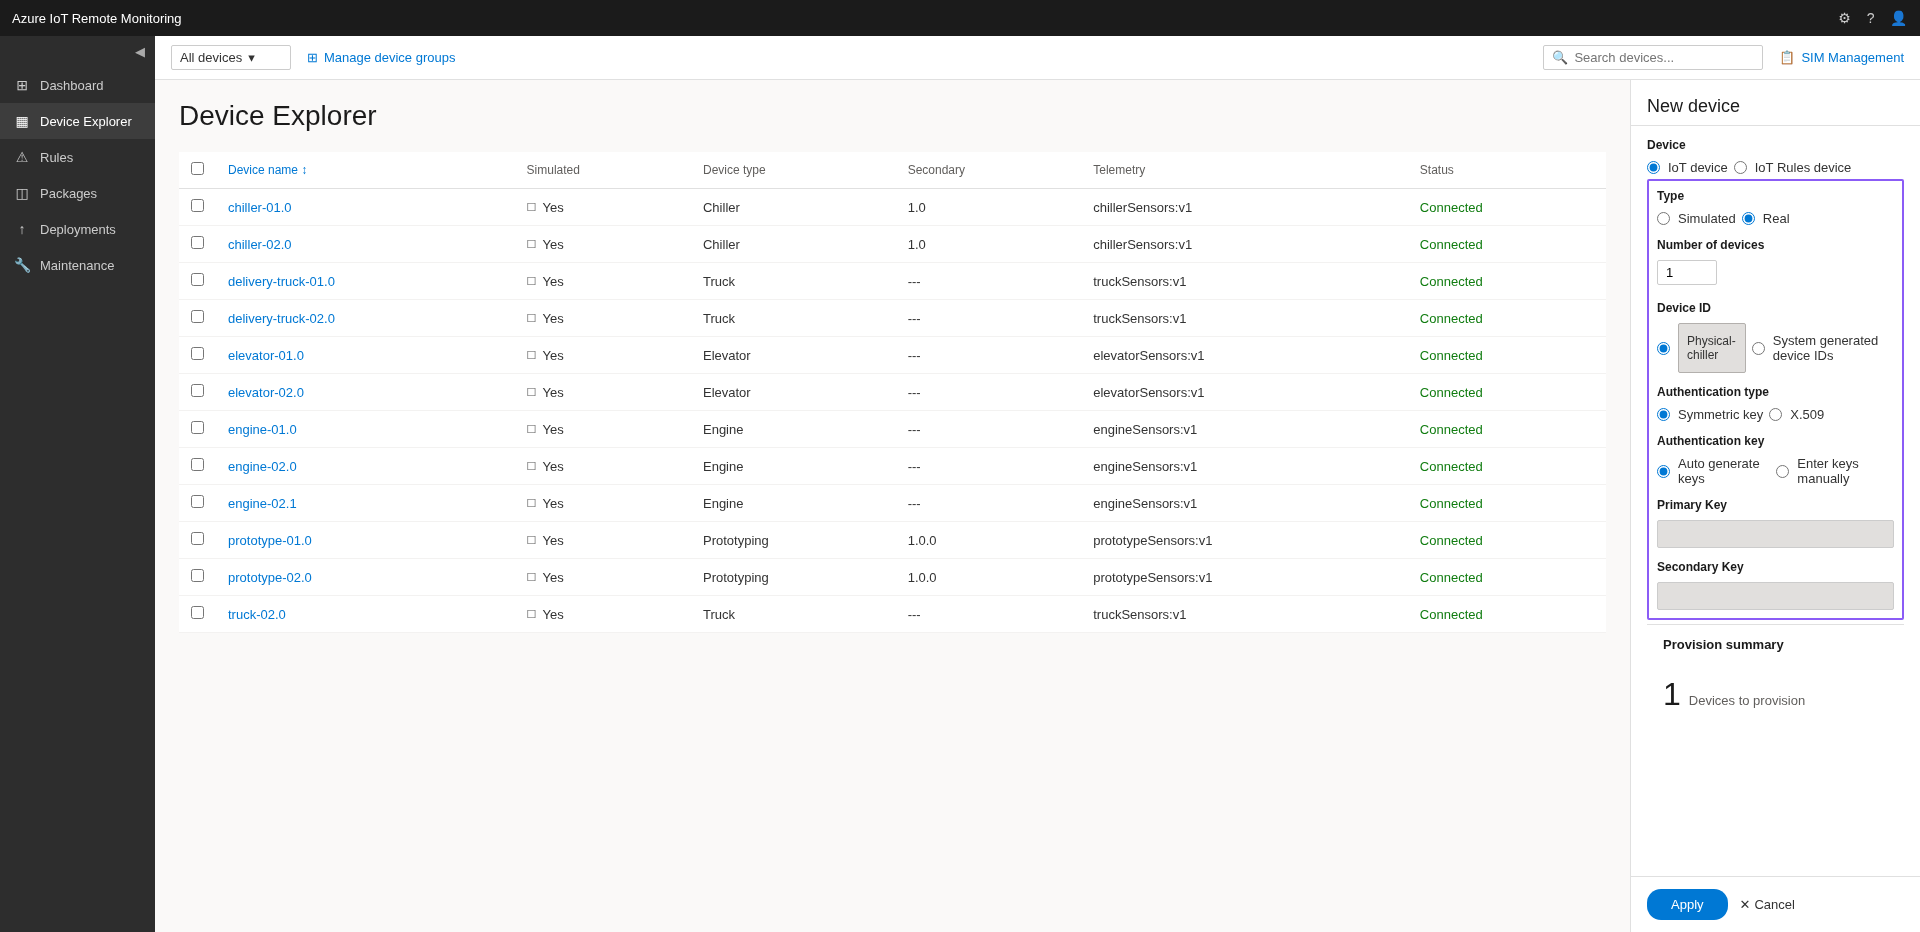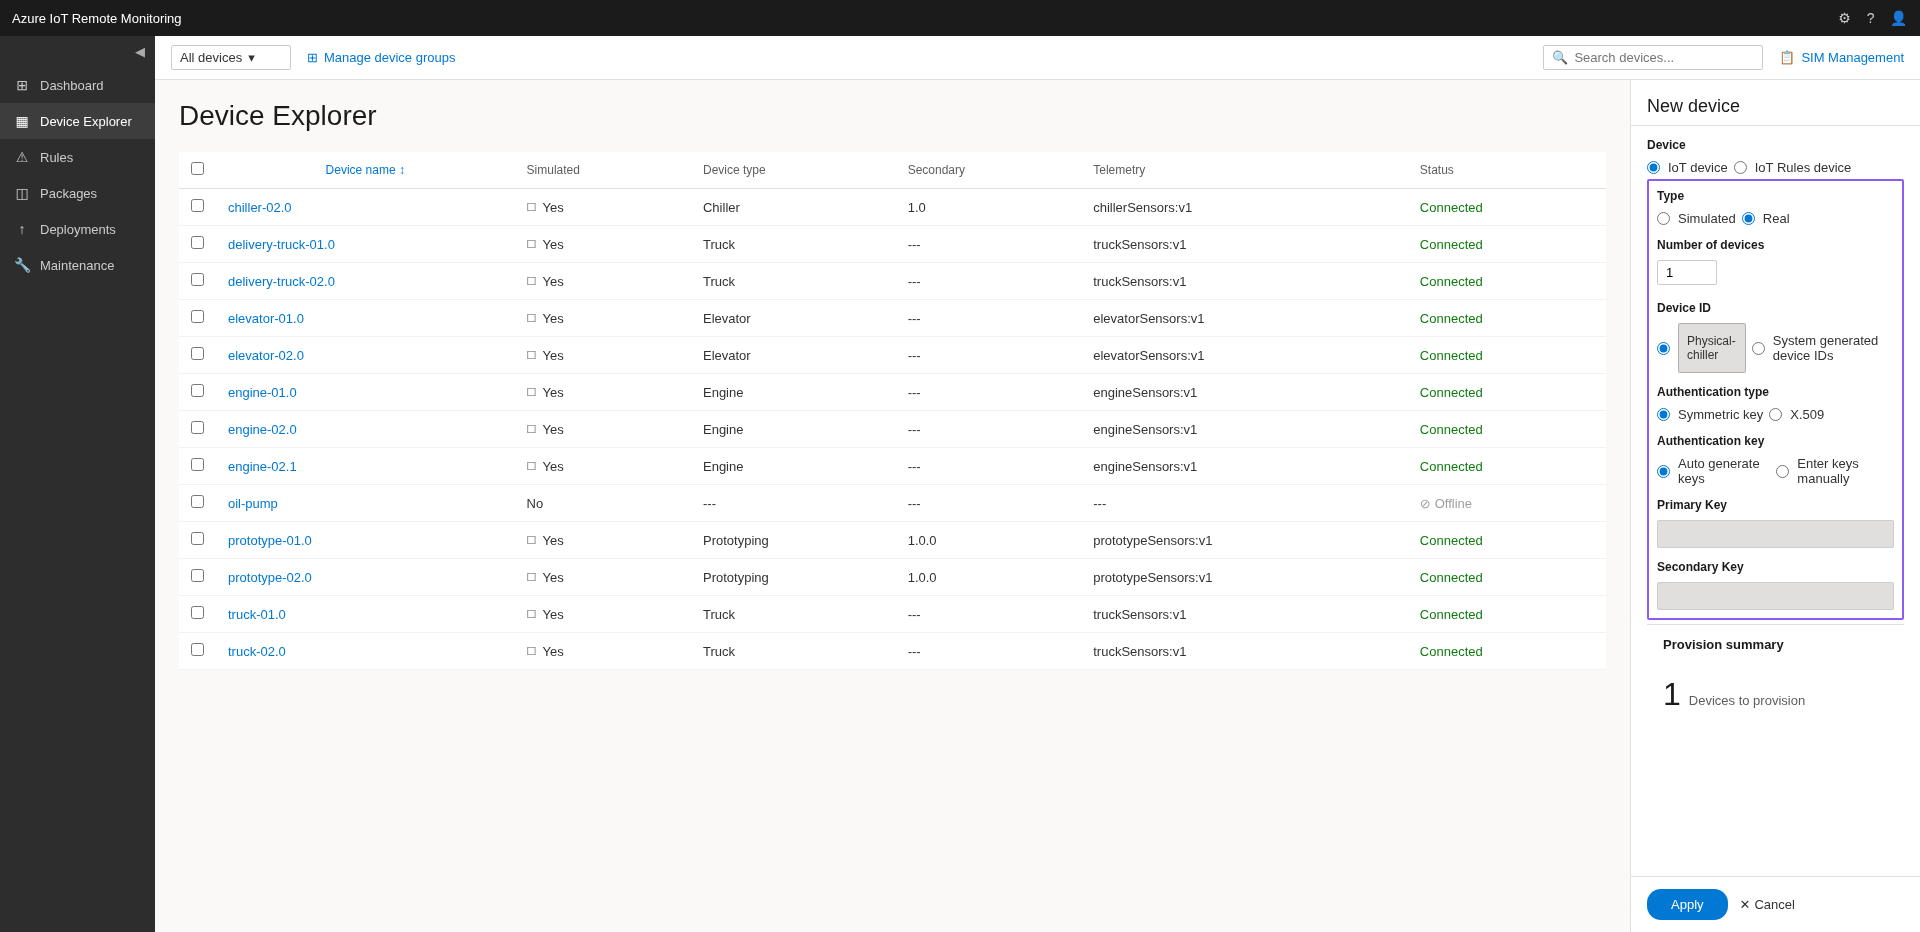--- a/index.html
+++ b/index.html
@@ -142,21 +142,21 @@
     .device-table th {
       text-align: left;
       padding: 10px 12px;
       font-size: 12px;
       color: #605e5c;
       border-bottom: 1px solid #e0e0e0;
       font-weight: 400;
       white-space: nowrap;
     }
     .device-table th.sortable { cursor: pointer; }
-    .device-table th.active-sort { color: #0078d4; text-align: center; }
+    .device-table th.active-sort { color: #0078d4; }
     .device-table td {
       padding: 10px 12px;
       border-bottom: 1px solid #f3f2f1;
       font-size: 13px;
       color: #333;
     }
     .device-link { color: #0078d4; cursor: pointer; text-decoration: none; }
     .status-connected { color: #107c10; }
     .status-offline { color: #a19f9d; display: flex; align-items: center; gap: 4px; }
     .checkbox-cell { width: 30px; }
@@ -384,33 +384,44 @@
               </th>
               <th>
                 <span>Telemetry</span>
               </th>
               <th>
                 <span>Status</span>
               </th>
             </tr>
           </thead>
           <tbody id="device-table-body">
-              <tr>
-                <td class="checkbox-cell"><input type="checkbox" class="checkbox-input" style=""></td>
-                <td><a class="device-link">chiller-02.0</a></td>
+          <tr>
+                <td class="checkbox-cell"><input type="checkbox" class="checkbox-input" style=""></td>
+                <td><a class="device-link">chiller-01.0</a></td>
                 <td>
                   <span class="simulated-yes"><span class="sim-icon">☐</span> Yes</span>
                 </td>
                 <td>Chiller</td>
                 <td>1.0</td>
                 <td>chillerSensors:v1</td>
                 <td><span class="status-connected">Connected</span></td>
               </tr>
               <tr>
                 <td class="checkbox-cell"><input type="checkbox" class="checkbox-input" style=""></td>
+                <td><a class="device-link">chiller-02.0</a></td>
+                <td>
+                  <span class="simulated-yes"><span class="sim-icon">☐</span> Yes</span>
+                </td>
+                <td>Chiller</td>
+                <td>1.0</td>
+                <td>chillerSensors:v1</td>
+                <td><span class="status-connected">Connected</span></td>
+              </tr>
+              <tr>
+                <td class="checkbox-cell"><input type="checkbox" class="checkbox-input" style=""></td>
                 <td><a class="device-link">delivery-truck-01.0</a></td>
                 <td>
                   <span class="simulated-yes"><span class="sim-icon">☐</span> Yes</span>
                 </td>
                 <td>Truck</td>
                 <td>---</td>
                 <td>truckSensors:v1</td>
                 <td><span class="status-connected">Connected</span></td>
               </tr>
               <tr>
@@ -471,31 +482,20 @@
               <tr>
                 <td class="checkbox-cell"><input type="checkbox" class="checkbox-input" style=""></td>
                 <td><a class="device-link">engine-02.1</a></td>
                 <td>
                   <span class="simulated-yes"><span class="sim-icon">☐</span> Yes</span>
                 </td>
                 <td>Engine</td>
                 <td>---</td>
                 <td>engineSensors:v1</td>
                 <td><span class="status-connected">Connected</span></td>
-              </tr>
-              <tr>
-                <td class="checkbox-cell"><input type="checkbox" class="checkbox-input" style=""></td>
-                <td><a class="device-link">oil-pump</a></td>
-                <td><span>No</span></td>
-                <td>---</td>
-                <td>---</td>
-                <td>---</td>
-                <td>
-                  <span class="status-offline"><span>⊘</span> Offline</span>
-                </td>
               </tr>
               <tr>
                 <td class="checkbox-cell"><input type="checkbox" class="checkbox-input" style=""></td>
                 <td><a class="device-link">prototype-01.0</a></td>
                 <td>
                   <span class="simulated-yes"><span class="sim-icon">☐</span> Yes</span>
                 </td>
                 <td>Prototyping</td>
                 <td>1.0.0</td>
                 <td>prototypeSensors:v1</td>
@@ -503,31 +503,20 @@
               </tr>
               <tr>
                 <td class="checkbox-cell"><input type="checkbox" class="checkbox-input" style=""></td>
                 <td><a class="device-link">prototype-02.0</a></td>
                 <td>
                   <span class="simulated-yes"><span class="sim-icon">☐</span> Yes</span>
                 </td>
                 <td>Prototyping</td>
                 <td>1.0.0</td>
                 <td>prototypeSensors:v1</td>
-                <td><span class="status-connected">Connected</span></td>
-              </tr>
-              <tr>
-                <td class="checkbox-cell"><input type="checkbox" class="checkbox-input" style=""></td>
-                <td><a class="device-link">truck-01.0</a></td>
-                <td>
-                  <span class="simulated-yes"><span class="sim-icon">☐</span> Yes</span>
-                </td>
-                <td>Truck</td>
-                <td>---</td>
-                <td>truckSensors:v1</td>
                 <td><span class="status-connected">Connected</span></td>
               </tr>
               <tr>
                 <td class="checkbox-cell"><input type="checkbox" class="checkbox-input" style=""></td>
                 <td><a class="device-link">truck-02.0</a></td>
                 <td>
                   <span class="simulated-yes"><span class="sim-icon">☐</span> Yes</span>
                 </td>
                 <td>Truck</td>
                 <td>---</td>

